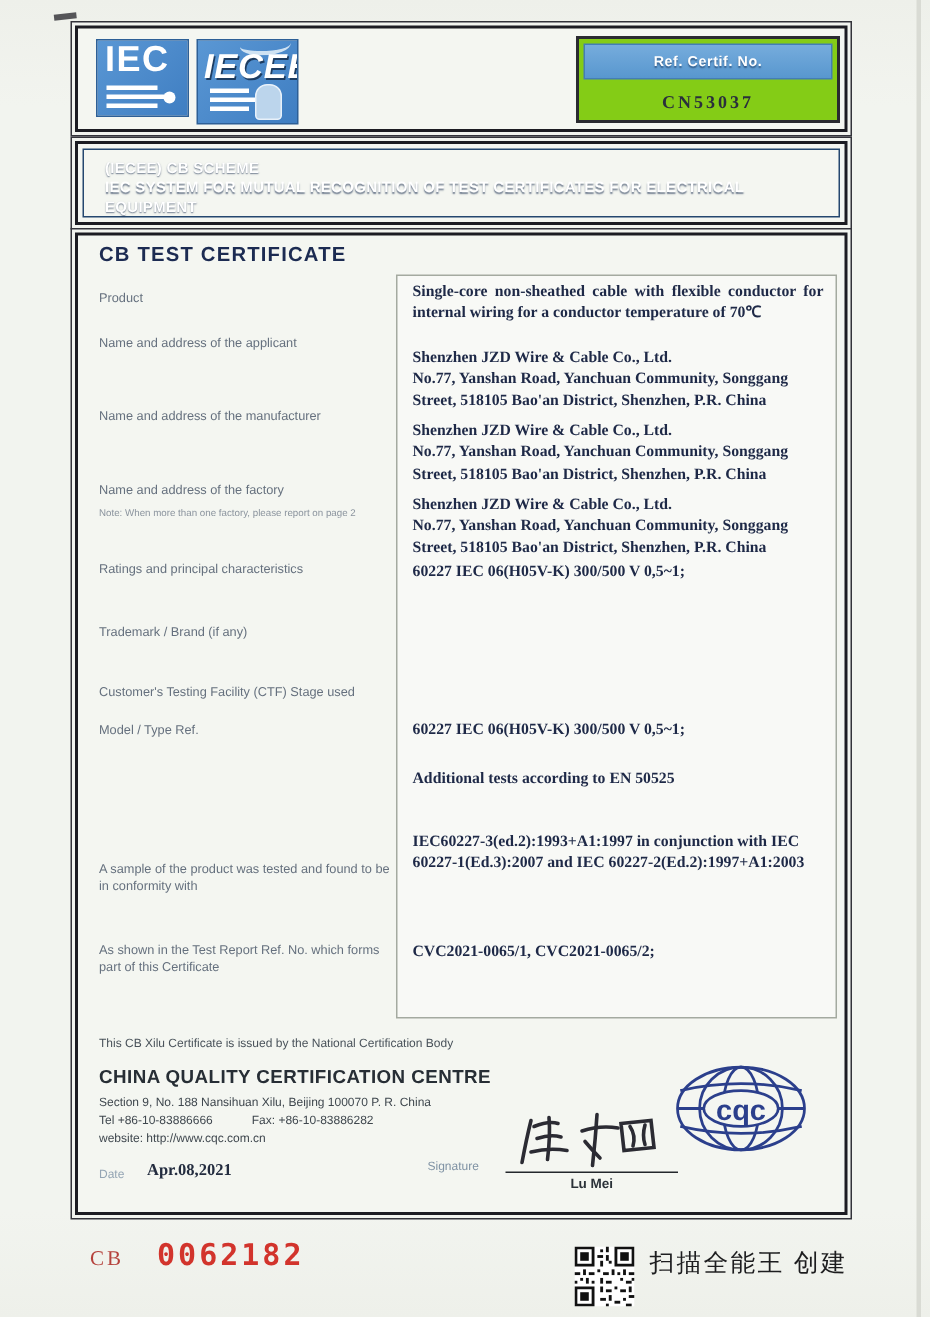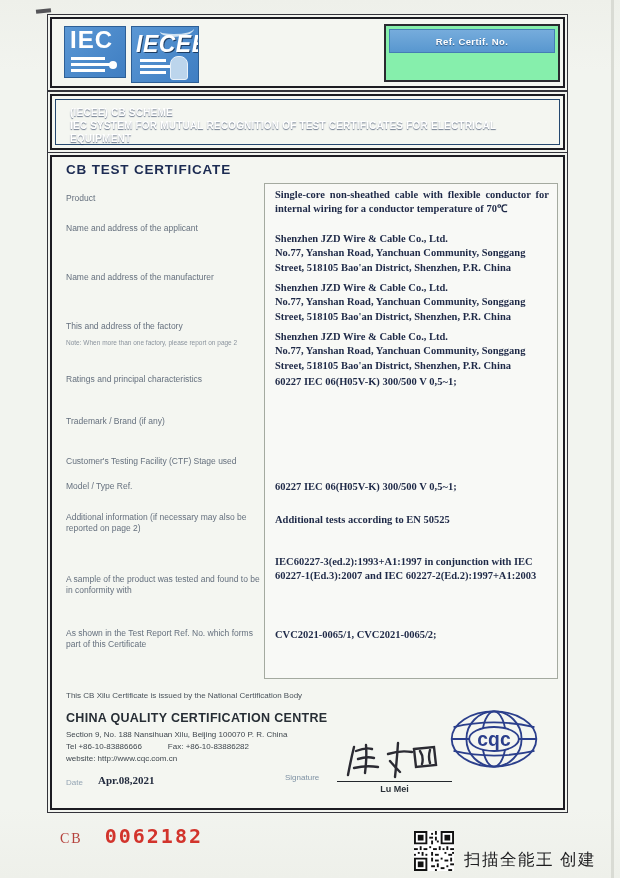--- a/index.html
+++ b/index.html
@@ -43,21 +43,21 @@
   .iecee-text { font-style:italic; font-weight:bold; font-size:23px; letter-spacing:.5px;
     position:absolute; left:4px; top:4px; text-shadow:1px 1px 0 #1d3c61; }
   .iecee-lines span { position:absolute; left:8px; height:3px; background:#fff; }
   .iecee-m1 { top:32px; width:26px; } .iecee-m2 { top:38px; width:30px; } .iecee-m3 { top:44px; width:26px; }
   .iecee-plug { position:absolute; right:10px; bottom:2px; width:18px; height:24px; border-radius:8px 8px 3px 3px;
     background:#bcd5ec; border:1px solid #e8f1fa; }
   .iecee-cord { position:absolute; right:4px; top:-4px; width:34px; height:14px;
     border-bottom:3px solid #cfe2f2; border-radius:0 0 60% 40%; }
   .ref-box {
     position:absolute; right:3px; top:5px; width:176px; height:58px;
-    background:#86efac; border:2px solid #2a2a30; padding:3px;
+    background:#84cc16; border:2px solid #2a2a30; padding:3px;
   }
   .ref-bar {
     height:24px; background:linear-gradient(180deg,#76acdc,#5897cf);
     border:1px solid #447eb4; color:#fff; font-weight:bold; font-size:9.5px;
     display:flex; align-items:center; justify-content:center; letter-spacing:.4px;
     text-shadow:0 1px 1px rgba(25,55,95,.65);
   }
   .ref-value {
     margin-top:8px; text-align:center; font-family:"Liberation Serif", serif;
     font-size:12px; letter-spacing:2px; color:#2a2f3c; font-weight:600;
@@ -105,21 +105,21 @@
   .sig-line { position:absolute; left:285px; top:624px; width:115px; border-top:1.5px solid #23272c; }
   .sig-name { position:absolute; left:285px; top:627px; width:115px; text-align:center;
     font-size:9px; font-weight:bold; color:#2a3138; }
 
   
   .stamp { position:absolute; left:60px; top:824px; display:flex; align-items:baseline; gap:22px; }
   .stamp-prefix { font-family:"Liberation Serif", serif; font-size:14px; color:#b5423c; letter-spacing:2px; }
   .stamp-number { font-family:"DejaVu Sans Mono", monospace; font-size:20px; font-weight:bold;
     color:#d2342c; letter-spacing:2px; }
 
-  .qr-block { position:absolute; left:383px; top:831px; display:flex; align-items:flex-end; gap:10px;margin-left:31px; }
+  .qr-block { position:absolute; left:383px; top:831px; display:flex; align-items:flex-start; gap:10px; }
   .qr-caption { font-size:16.5px; color:#1d1d1f; letter-spacing:1.5px; font-family:"Liberation Sans", sans-serif; }
 </style>
 </head>
 <body>
 
 <div class="page">
   <div class="scan-edge-right"></div>
   <div class="scan-mark"></div>
 
   <div class="frame-box header-box">
@@ -139,43 +139,43 @@
         <div class="iecee-lines">
           <span class="iecee-m1"></span>
             <span class="iecee-m2"></span>
             <span class="iecee-m3"></span>
         </div>
         <div class="iecee-plug"></div>
       </div>
     </div>
     <div class="ref-box">
       <div class="ref-bar">Ref. Certif. No.</div>
+      <div class="ref-value">CN53037</div>
     </div>
   </div>
 
   <div class="frame-box banner-box">
     <div class="banner-inner">
       <div class="banner-line">(IECEE) CB SCHEME</div>
       <div class="banner-line">IEC SYSTEM FOR MUTUAL RECOGNITION OF TEST CERTIFICATES FOR ELECTRICAL EQUIPMENT</div>
     </div>
   </div>
 
   <div class="frame-box main-box">
     <div class="cert-title">CB TEST CERTIFICATE</div>
 
     <div class="lbl" style="top:36px">Product</div>
     <div class="lbl" style="top:66px">Name and address of the applicant</div>
     <div class="lbl" style="top:115px">Name and address of the manufacturer</div>
-    <div class="lbl" style="top:164px">This and address of the factory</div>
+    <div class="lbl" style="top:164px">Name and address of the factory</div>
     <div class="lbl-note" style="top:182px">Note: When more than one factory, please report on page 2</div>
     <div class="lbl" style="top:217px">Ratings and principal characteristics</div>
     <div class="lbl" style="top:259px">Trademark / Brand (if any)</div>
     <div class="lbl" style="top:299px">Customer's Testing Facility (CTF) Stage used</div>
     <div class="lbl" style="top:324px">Model / Type Ref.</div>
-    <div class="lbl" style="top:355px">Additional information (if necessary may also be reported on page 2)</div>
     <div class="lbl" style="top:417px">A sample of the product was tested and found to be in conformity with</div>
     <div class="lbl" style="top:471px">As shown in the Test Report Ref. No. which forms part of this Certificate</div>
 
     <div class="value-box">
       <div class="val val-justify" style="top:4px">Single-core non-sheathed cable with flexible conductor for internal wiring for a conductor temperature of 70℃</div>
 
       <div class="val" style="top:32px">
         <span class="val-name">Shenzhen JZD Wire &amp; Cable Co., Ltd.</span>
         <span>No.77, Yanshan Road, Yanchuan Community, Songgang Street, 518105 Bao'an District, Shenzhen, P.R. China</span>
       </div>

